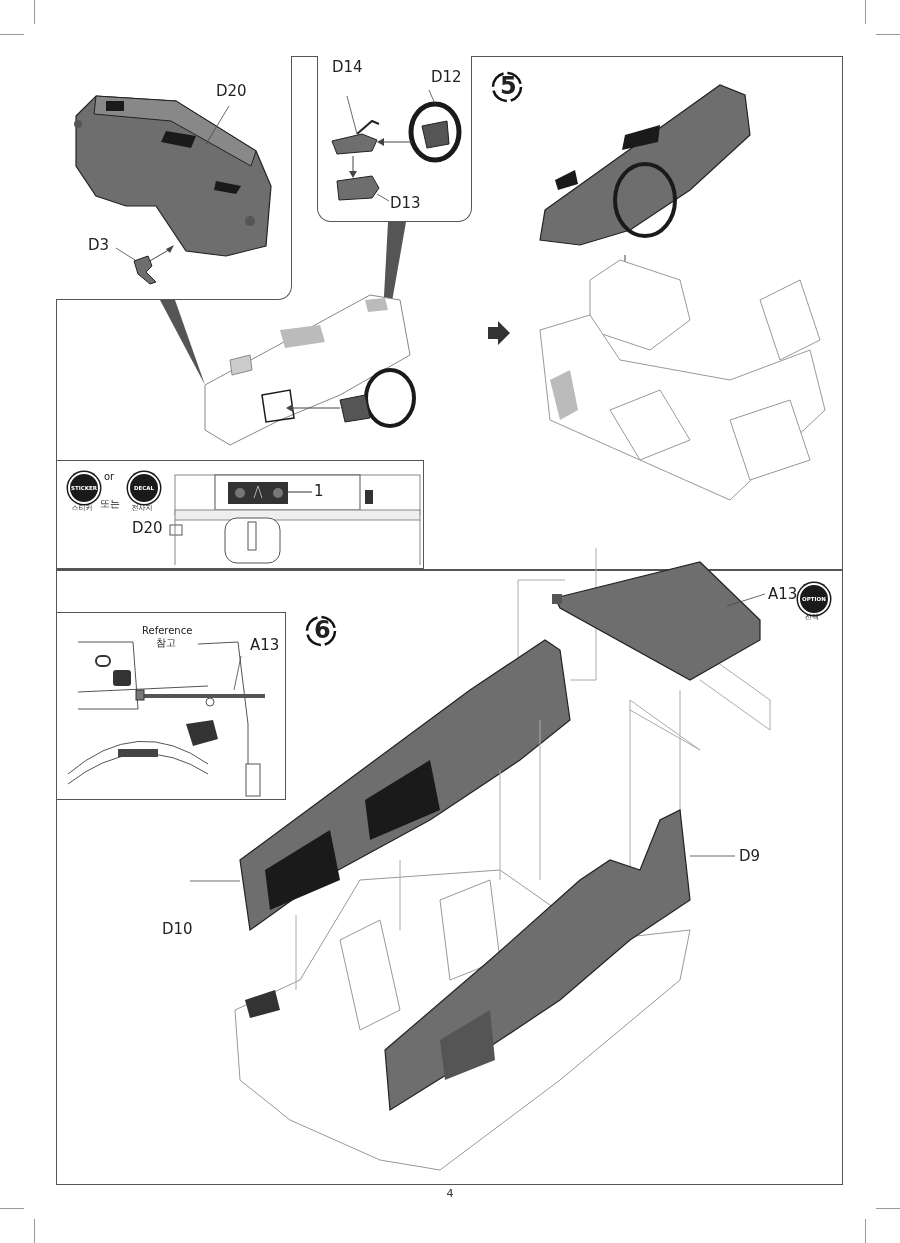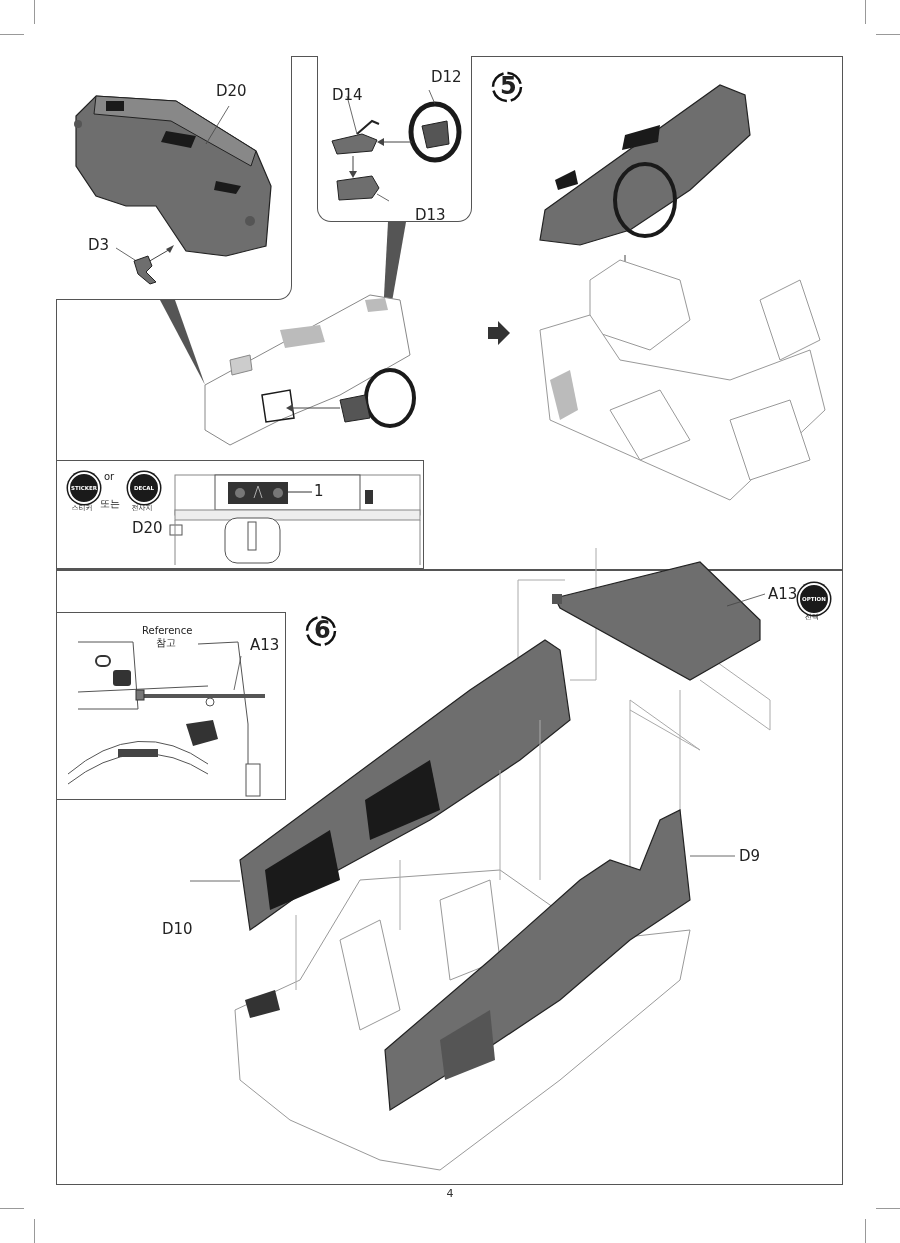--- a/index.html
+++ b/index.html
@@ -62,23 +62,23 @@
     <path d="M40 78 L55 65 L62 68" fill="none" stroke="#222" stroke-width="2"></path>
     <line x1="95" y1="86" x2="63" y2="86" stroke="#444" stroke-width="1"></line>
     <polygon points="60,86 67,82 67,90" fill="#444"></polygon>
     <line x1="36" y1="100" x2="36" y2="118" stroke="#444" stroke-width="1"></line>
     <polygon points="36,122 32,115 40,115" fill="#444"></polygon>
     <path d="M20 125 L55 120 L62 132 L55 142 L22 144 Z" fill="#6e6e6e" stroke="#222"></path>
     <line x1="30" y1="40" x2="40" y2="78" stroke="#444" stroke-width="0.8"></line>
     <line x1="112" y1="34" x2="118" y2="48" stroke="#444" stroke-width="0.8"></line>
     <line x1="60" y1="138" x2="72" y2="145" stroke="#444" stroke-width="0.8"></line>
   </svg>
-  <div class="label" style="left:332px;top:88px;">D14</div>
+  <div class="label" style="left:332px;top:60px;">D14</div>
   <div class="label" style="left:414px;top:70px;margin-left:17px;">D12</div>
-  <div class="label" style="left:390px;top:208px;margin-left:25px;">D13</div>
+  <div class="label" style="left:390px;top:196px;">D13</div>
 
   <svg class="abs" style="left:0;top:0;" width="900" height="460">
     <polygon points="160,300 175,300 205,385" fill="#555"></polygon>
     <polygon points="388,222 406,222 380,370" fill="#555"></polygon>
   </svg>
 
   <svg class="abs" style="left:190px;top:280px;" width="230" height="170">
     <path d="M15 105 L180 15 L210 20 L220 75 L150 115 L90 140 L40 165 L15 150 Z" fill="#fff" stroke="#888" stroke-width="1"></path>
     <path d="M90 50 L130 45 L135 62 L95 68 Z" fill="#bbb"></path>
     <path d="M40 80 L60 75 L62 90 L42 95 Z" fill="#ccc" stroke="#888"></path>

